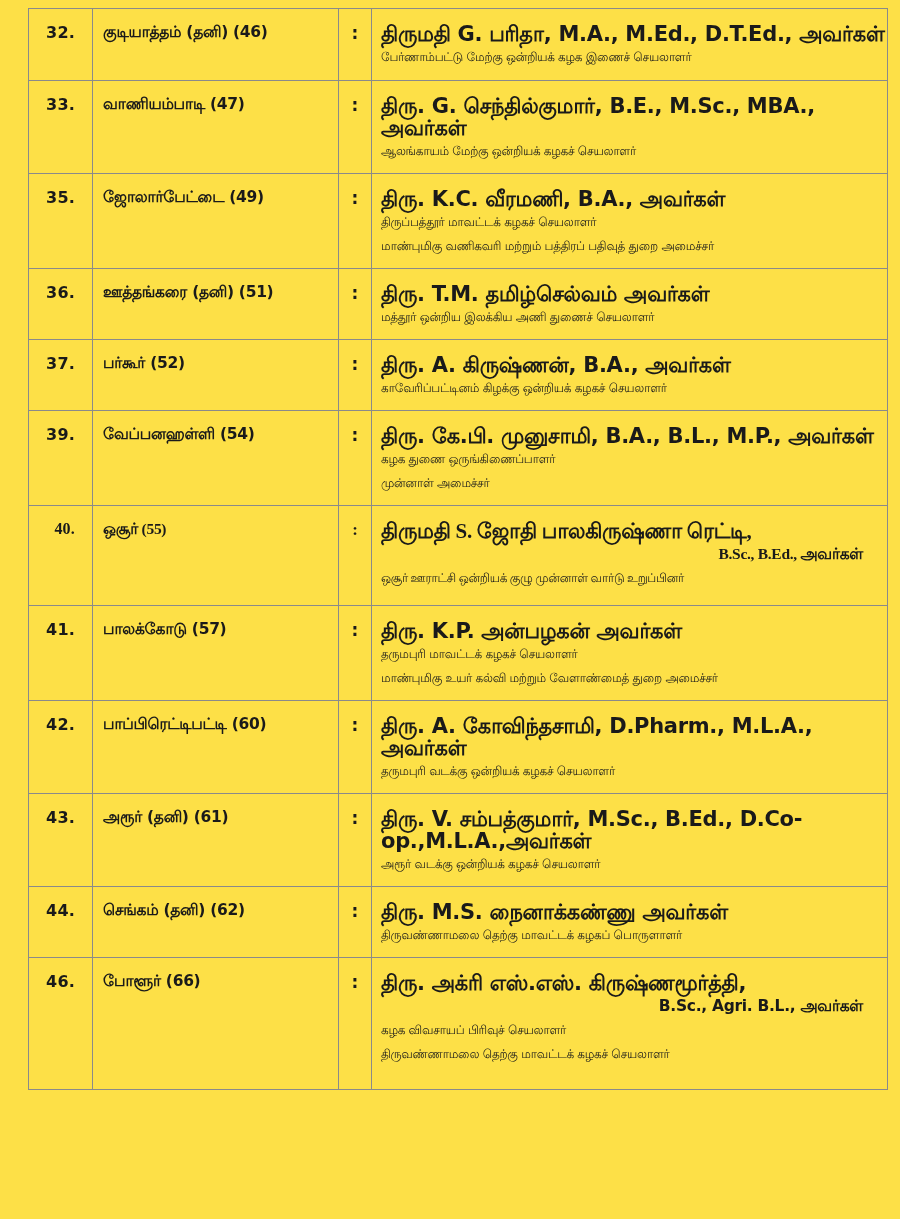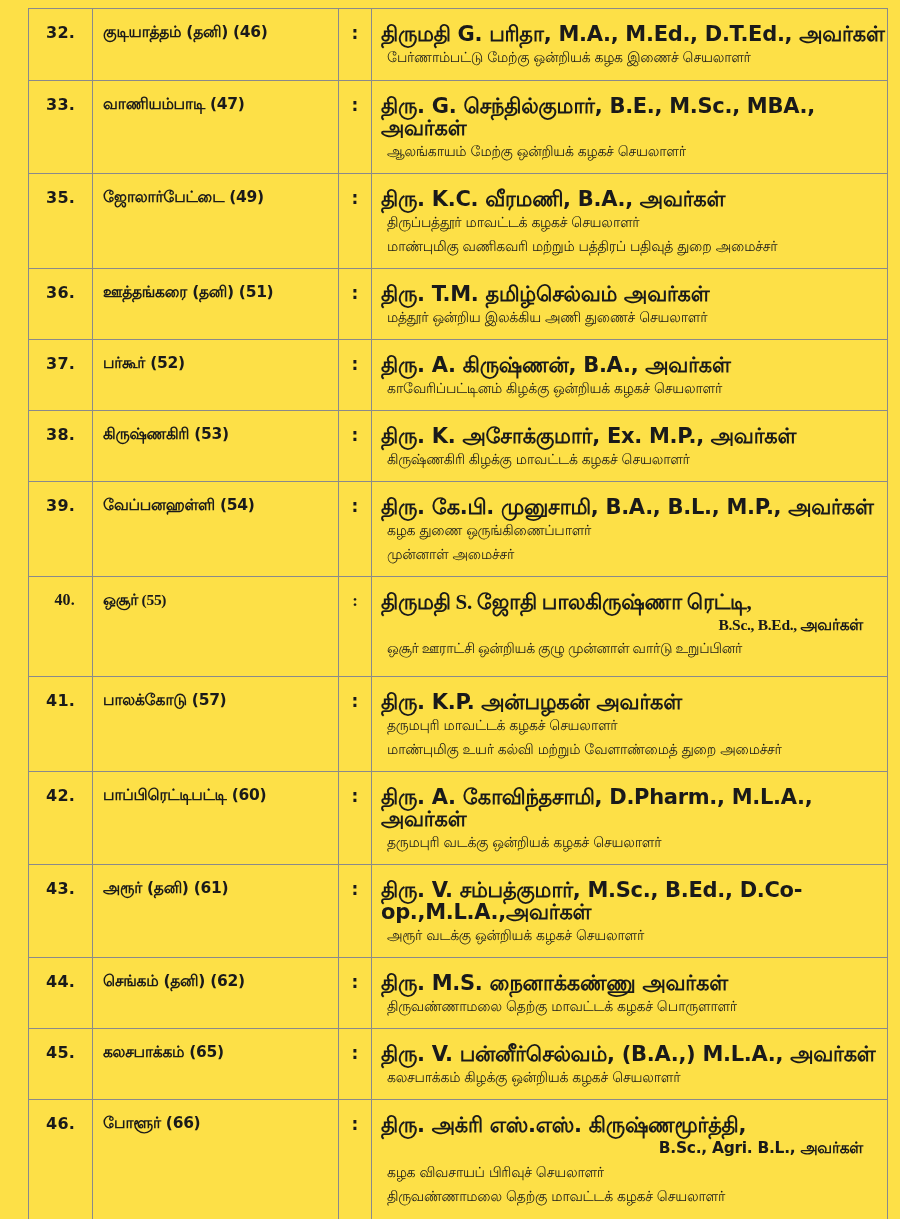--- a/index.html
+++ b/index.html
@@ -42,23 +42,22 @@
   .cand-box { padding: 14px 0 10px 9px; }
   .cand-name {
     display: block; font-weight: bold; font-size: 21px; letter-spacing: -0.3px;
     line-height: 22px;
   }
   .cand-name-cont {
     display: block; font-weight: bold; font-size: 15.5px; letter-spacing: -0.3px;
     line-height: 24px; text-align: right; padding-right: 24px;
   }
   .cand-role {
-    display: block; font-size: 14px; letter-spacing: -0.3px;
+    display: block; font-size: 12px; letter-spacing: -0.3px;
     line-height: 24px;
-    margin-left: 6px;
   }
 </style>
 </head>
 <body>
 
 <div class="page">
   <table class="list">
     <tbody id="rows">
   <tr style="height: 72px;">
     <td class="sno">
@@ -160,40 +159,20 @@
       <div class="cand-box">
         <span class="cand-name">திரு. A. கிருஷ்ணன், B.A., அவர்கள்</span>
 
         <div class="roles">
                 <span class="cand-role">காவேரிப்பட்டினம் கிழக்கு ஒன்றியக் கழகச் செயலாளர்</span>
               </div>
       </div>
     </td>
   </tr>
 
-  <tr style="height: 71px;">
-    <td class="sno">
-      <span class="sno-text">38.</span>
-    </td>
-    <td class="const">
-      <span class="const-text">கிருஷ்ணகிரி (53)</span>
-    </td>
-    <td class="colon">
-      <span class="colon-text">:</span>
-    </td>
-    <td class="cand">
-      <div class="cand-box">
-        <span class="cand-name">திரு. K. அசோக்குமார், Ex. M.P., அவர்கள்</span>
-
-        <div class="roles">
-                <span class="cand-role">கிருஷ்ணகிரி கிழக்கு மாவட்டக் கழகச் செயலாளர்</span>
-              </div>
-      </div>
-    </td>
-  </tr>
 
   <tr style="height: 89px;">
     <td class="sno">
       <span class="sno-text">39.</span>
     </td>
     <td class="const">
       <span class="const-text">வேப்பனஹள்ளி (54)</span>
     </td>
     <td class="colon">
       <span class="colon-text">:</span>
@@ -303,46 +282,26 @@
       <span class="const-text">செங்கம் (தனி) (62)</span>
     </td>
     <td class="colon">
       <span class="colon-text">:</span>
     </td>
     <td class="cand">
       <div class="cand-box">
         <span class="cand-name">திரு. M.S. நைனாக்கண்ணு அவர்கள்</span>
 
         <div class="roles">
-                <span class="cand-role">திருவண்ணாமலை தெற்கு மாவட்டக் கழகச் பொருளாளர்</span>
-              </div>
-      </div>
-    </td>
-  </tr>
-
-  <tr style="height: 67px;">
-    <td class="sno">
-      <span class="sno-text">45.</span>
-    </td>
-    <td class="const">
-      <span class="const-text">கலசபாக்கம் (65)</span>
-    </td>
-    <td class="colon">
-      <span class="colon-text">:</span>
-    </td>
-    <td class="cand">
-      <div class="cand-box">
-        <span class="cand-name">திரு. V. பன்னீர்செல்வம், (B.A.,) M.L.A., அவர்கள்</span>
-
-        <div class="roles">
-                <span class="cand-role">கலசபாக்கம் கிழக்கு ஒன்றியக் கழகச் செயலாளர்</span>
-              </div>
-      </div>
-    </td>
-  </tr>
+                <span class="cand-role">திருவண்ணாமலை தெற்கு மாவட்டக் கழகப் பொருளாளர்</span>
+              </div>
+      </div>
+    </td>
+  </tr>
+
 
   <tr style="height: 132px;">
     <td class="sno">
       <span class="sno-text">46.</span>
     </td>
     <td class="const">
       <span class="const-text">போளூர் (66)</span>
     </td>
     <td class="colon">
       <span class="colon-text">:</span>

